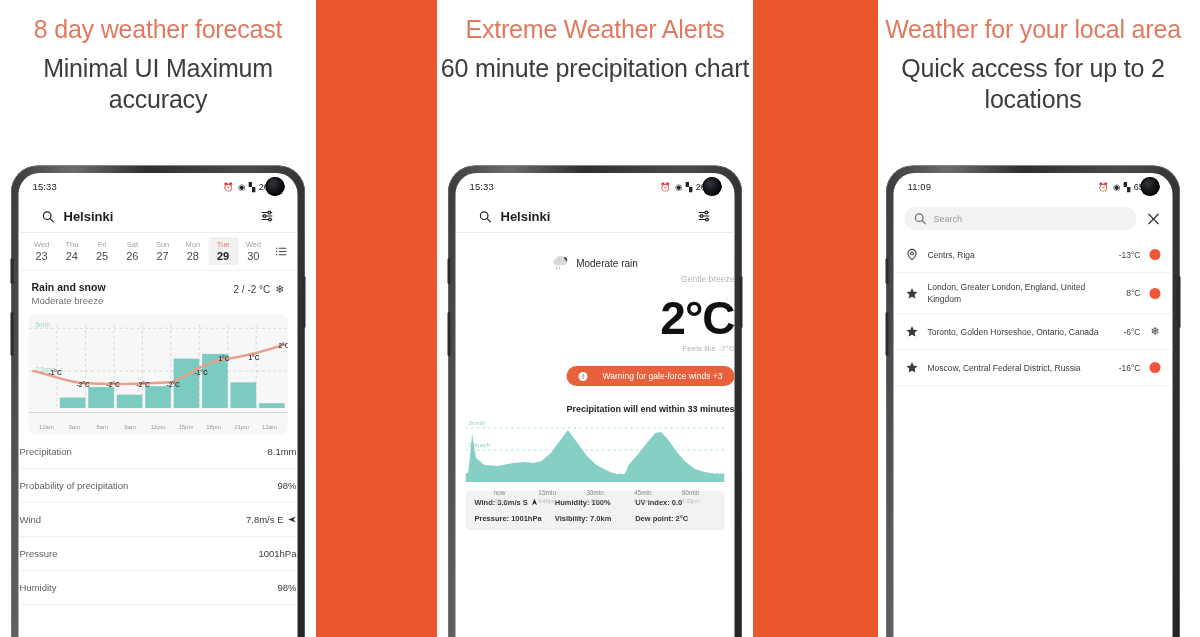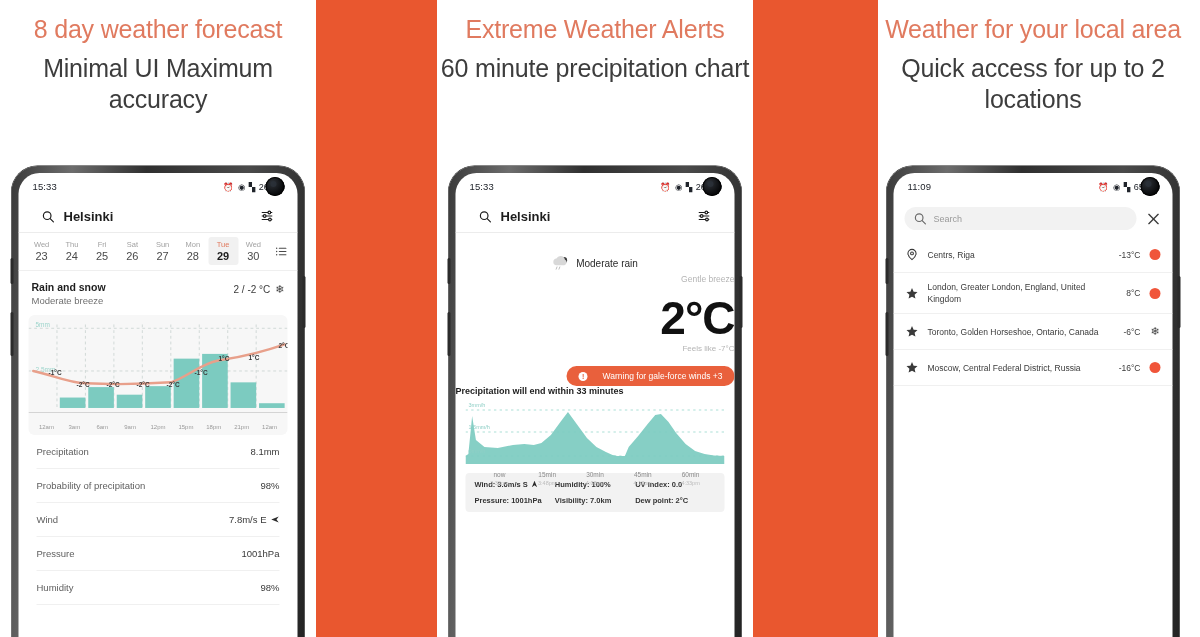--- a/index.html
+++ b/index.html
@@ -107,21 +107,21 @@
   }
   .dc-plot { position:absolute; left:0; right:0; top:0; bottom:22px; }
   .dc-axis { position:absolute; left:0; right:0; bottom:22px; height:1px; background:#d4d4d4; }
   .ylab { position:absolute; left:7px; font-size:6.5px; color:#9ed5cc; }
   .xlabs {
     position:absolute; left:0; right:0; bottom:5px; display:flex; padding:0 4px;
   }
   .xlabs span { flex:1 1 0; text-align:center; font-size:6px; color:#9a9a9a; }
 
   
-  .details { padding:0 18px; }
+  .details { padding:0 1px; }
   .drow {
     display:flex; align-items:center; height:34px;
     border-bottom:1px solid #f0f0f0; font-size:9.5px;
   }
   .drow .dk { color:#5e5e5e; }
   .drow .dv { margin-left:auto; color:#3a3a3a; display:flex; align-items:center; gap:4px; }
 
   
   .cur-wrap { padding-top:22px; text-align:right; }
   .cur-cond {
@@ -140,21 +140,22 @@
     padding:5px 12px; font-size:8.5px; font-weight:500;
   }
   .warn-pill .bang {
     width:9px; height:9px; border-radius:50%; background:#fff; color:#e9603c;
     font-size:7px; font-weight:700; display:flex; align-items:center; justify-content:center;
     line-height:9px;
   }
 
   
   .prec-title {
-    text-align:left; font-size:9px; font-weight:700; color:#1d1d1d;
+    text-align:right; font-size:9px; font-weight:700; color:#1d1d1d;
+    margin-top:18px;
   }
   .prec-chart { margin:6px 10px 0 10px; height:62px; position:relative; }
   .prec-yl { position:absolute; left:3px; font-size:5.5px; color:#8fcfc6; }
   .prec-x {
     display:flex; margin:2px 10px 0 10px;
   }
   .prec-x div { flex:1 1 0; text-align:center; }
   .prec-x .m { font-size:6.5px; color:#8a8a8a; line-height:9px; }
   .prec-x .t { font-size:5.5px; color:#bcbcbc; line-height:8px; }
 

